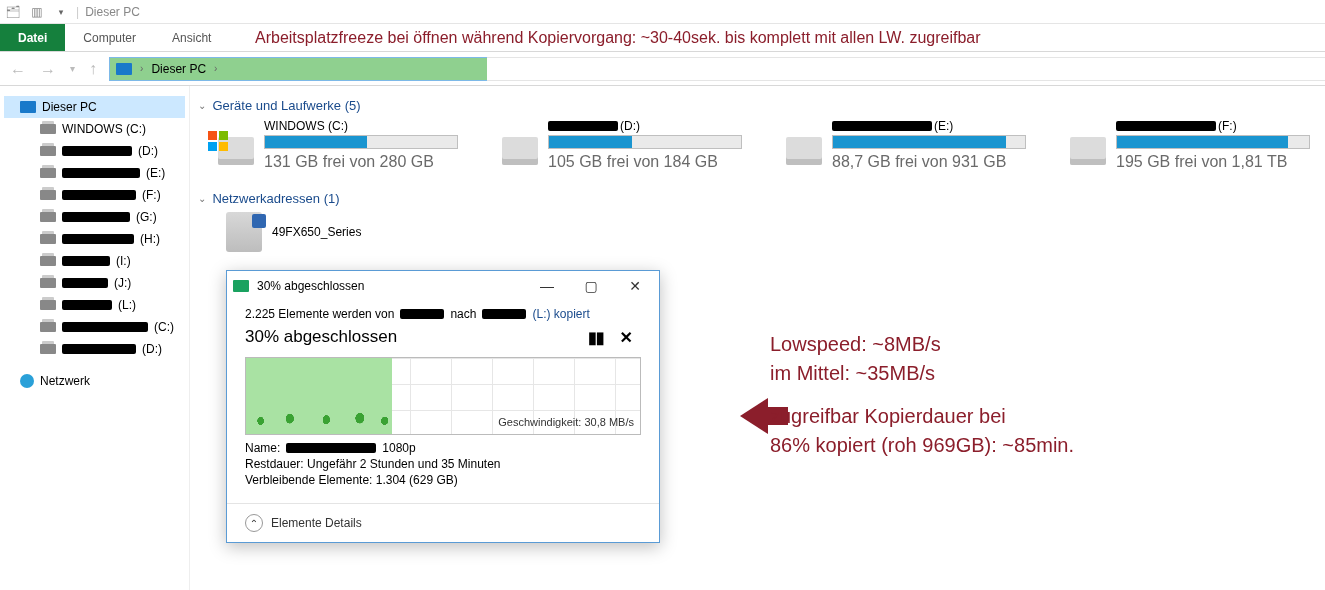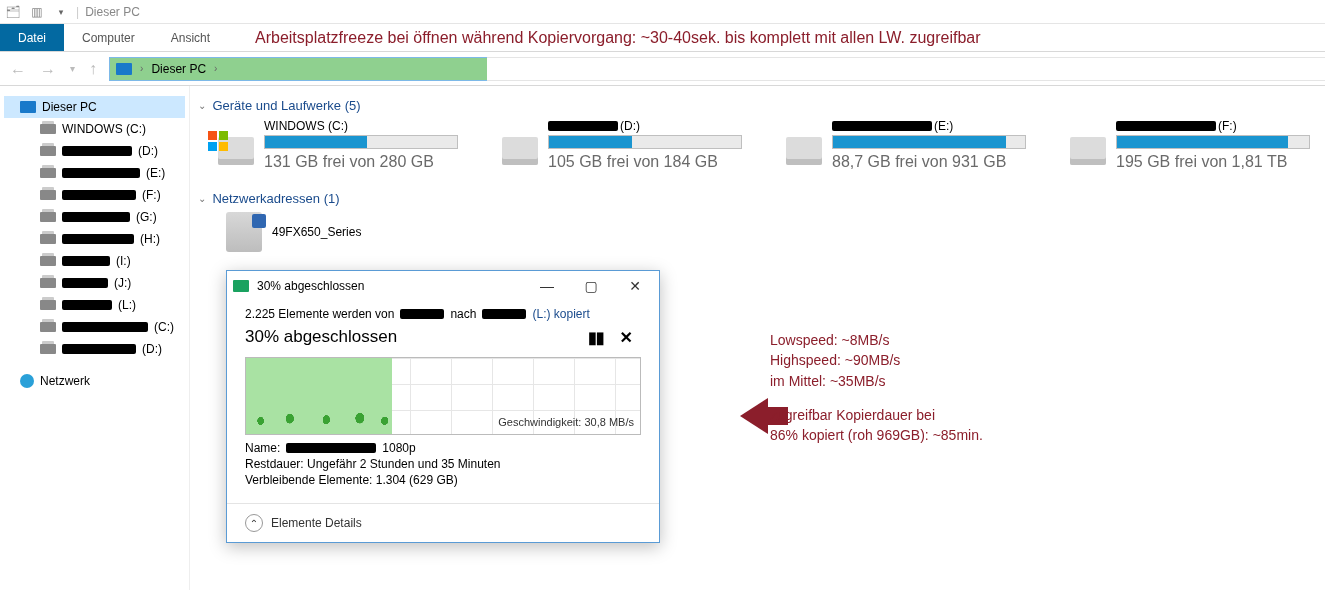--- a/index.html
+++ b/index.html
@@ -33,22 +33,23 @@
     border-bottom: 1px solid #d8d8d8;
     position: relative;
   }
   .ribbon .tab {
     padding: 0 18px;
     display:flex; align-items:center;
     color: #555;
     font-size: 12px;
   }
   .ribbon .tab.file {
-    background: #0369a1;
+    background: #15803d;
     color: #fff;
+    font-weight: bold;
   }
   .annotation-top {
     position: absolute;
     left: 255px; right: 10px; top: 0; bottom: 0;
     display:flex; align-items:center;
     color: #8b1e2b;
     font-size: 16px;
   }
   
   .navbar {
@@ -181,21 +182,21 @@
     position:absolute; right:6px; bottom:6px; font-size:11px; color:#333;
   }
   .dlg-ft{ border-top:1px solid #e4e4e4; padding:10px 18px; display:flex; align-items:center; gap:8px; color:#333;}
   .circ{ width:18px;height:18px;border:1px solid #999;border-radius:50%;display:flex;align-items:center;justify-content:center; font-size:10px;}
 
   
   .annot {
     position:absolute;
     left: 770px; top: 330px;
     color:#8b1e2b;
-    font-size: 14px;
+    font-size: 20px;
     line-height: 1.45;
   }
   .arrow{
     position:absolute;
     left: 740px; top: 398px;
     width:0;height:0;
     border-top:18px solid transparent;
     border-bottom:18px solid transparent;
     border-right:28px solid #8b1e2b;
   }
@@ -410,18 +411,17 @@
   </div>
   <div class="dlg-ft">
     <span class="circ">⌃</span>
     <span>Elemente Details</span>
   </div>
 </div>
 
 <div class="arrow"></div>
 <div class="annot">
   <div>Lowspeed:   ~8MB/s</div>
-  <div>Highspeed:  ~90MB/s</div>
   <div>im Mittel:      ~35MB/s</div>
   <div style="height:14px"></div>
   <div>zugreifbar Kopierdauer bei</div>
   <div>86% kopiert (roh 969GB):   ~85min.</div>
 </div>
 
 </body></html>

